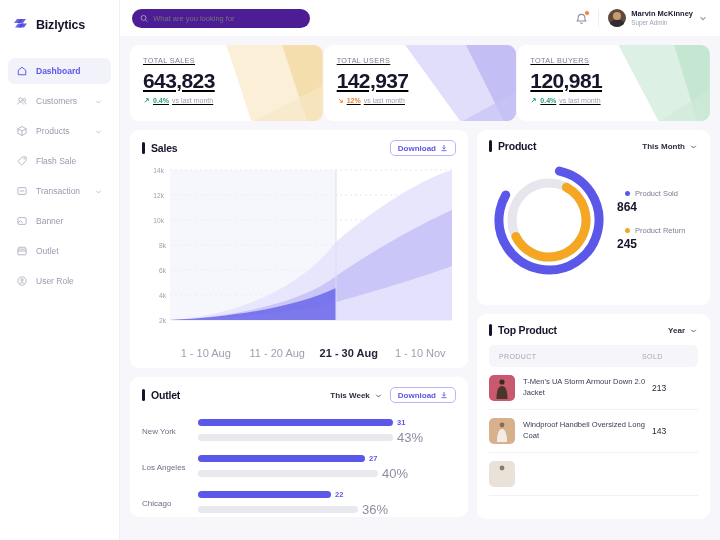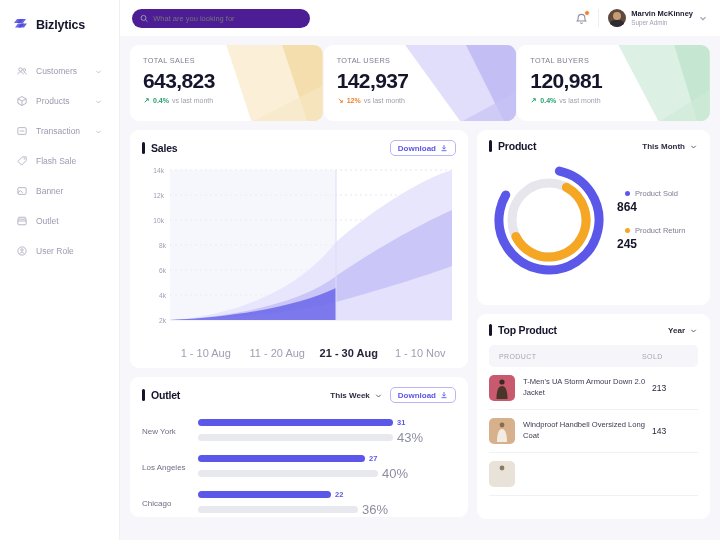--- a/index.html
+++ b/index.html
@@ -58,21 +58,21 @@
     background: #5d4a3c; flex: 0 0 18px; position: relative;
   }
   .avatar .a-head { position: absolute; left: 5px; top: 3px; width: 8px; height: 8px; border-radius: 50%; background: #c89b74; }
   .avatar .a-body { position: absolute; left: 1px; top: 11px; width: 16px; height: 9px; border-radius: 6px 6px 0 0; background: #2e2b33; }
   .uname { font-size: 7.5px; font-weight: 700; color: #1b1b2f; line-height: 1.25; }
   .urole { font-size: 6.3px; color: #a2a2b5; line-height: 1.25; }
 
   .content { flex: 1; padding: 9px 10px 0 10px; overflow: hidden; }
 
   
-  .stats { display: flex; gap: 1px; }
+  .stats { display: flex; gap: 1px; text-decoration: underline; }
   .stat {
     flex: 1; height: 76px; background: #fff; border-radius: 9px;
     position: relative; overflow: hidden; padding: 11px 0 0 13px;
   }
   .stat .wedge { position: absolute; inset: 0; }
   .stat-label { font-size: 7.3px; color: #7d7d93; letter-spacing: .35px; position: relative; }
   .stat-value { font-size: 21px; font-weight: 700; color: #15152b; letter-spacing: -.6px; margin-top: 4px; position: relative; }
   .stat-trend { display: flex; align-items: center; gap: 3px; margin-top: 4px; position: relative; }
   .trend-pct { font-size: 7px; font-weight: 600; }
   .trend-note { font-size: 7px; color: #9e9eb2; }
@@ -152,20 +152,28 @@
         <path d="M3 1 L9 1 L6 5 L0 5 Z" fill="#6b66ea"></path>
         <path d="M6 1 L12 1 L9 5 L3 5 Z" fill="#4a45d6" opacity=".85"></path>
         <path d="M4 5.5 L10 5.5 L7 9.5 L1 9.5 Z" fill="#6b66ea"></path>
         <path d="M7 5.5 L13 5.5 L10 9.5 L4 9.5 Z" fill="#4a45d6" opacity=".85"></path>
       </svg>
       <div class="brand-name">Bizlytics</div>
     </div>
 
     <nav class="nav">
 
+      <div class="nav-item active">
+        <span class="nav-ico">
+          <svg width="12" height="12" viewBox="0 0 16 16" fill="none" stroke="#5b57e8" stroke-width="1.3" stroke-linejoin="round">
+              <path d="M3 7 L8 3 L13 7 V13 H3 Z"></path>
+            </svg>
+        </span>
+        <span class="nav-label">Dashboard</span>
+      </div>
 
       <div class="nav-item">
         <span class="nav-ico">
           <svg width="12" height="12" viewBox="0 0 16 16" fill="none" stroke="#b0b0c2" stroke-width="1.2">
               <circle cx="6" cy="6" r="2.3"></circle>
               <circle cx="11" cy="6.5" r="1.8"></circle>
               <path d="M2.5 12.5c0-2 1.6-3.2 3.5-3.2s3.5 1.2 3.5 3.2"></path>
               <path d="M10.5 9.6c1.6 0 3 1 3 2.9"></path>
             </svg>
         </span>
@@ -184,39 +192,39 @@
             </svg>
         </span>
         <span class="nav-label">Products</span>
         <svg class="chev" viewBox="0 0 12 12" fill="none" stroke="#c2c2d1" stroke-width="1.3">
             <path d="M3 5 L6 8 L9 5"></path>
           </svg>
       </div>
 
       <div class="nav-item">
         <span class="nav-ico">
+          <svg width="12" height="12" viewBox="0 0 16 16" fill="none" stroke="#b0b0c2" stroke-width="1.2" stroke-linejoin="round">
+              <path d="M8.5 2.5 H13.5 V7.5 L7.5 13.5 L2.5 8.5 Z"></path>
+              <circle cx="11" cy="5" r=".9" fill="#b0b0c2" stroke="none"></circle>
+            </svg>
+        </span>
+        <span class="nav-label">Flash Sale</span>
+      </div>
+
+      <div class="nav-item">
+        <span class="nav-ico">
           <svg width="12" height="12" viewBox="0 0 16 16" fill="none" stroke="#b0b0c2" stroke-width="1.2">
               <rect x="2.5" y="3.5" width="11" height="9" rx="1.5"></rect>
               <path d="M5 8 H11"></path>
             </svg>
         </span>
         <span class="nav-label">Transaction</span>
         <svg class="chev" viewBox="0 0 12 12" fill="none" stroke="#c2c2d1" stroke-width="1.3">
             <path d="M3 5 L6 8 L9 5"></path>
           </svg>
-      </div>
-
-      <div class="nav-item">
-        <span class="nav-ico">
-          <svg width="12" height="12" viewBox="0 0 16 16" fill="none" stroke="#b0b0c2" stroke-width="1.2" stroke-linejoin="round">
-              <path d="M8.5 2.5 H13.5 V7.5 L7.5 13.5 L2.5 8.5 Z"></path>
-              <circle cx="11" cy="5" r=".9" fill="#b0b0c2" stroke="none"></circle>
-            </svg>
-        </span>
-        <span class="nav-label">Flash Sale</span>
       </div>
 
       <div class="nav-item">
         <span class="nav-ico">
           <svg width="12" height="12" viewBox="0 0 16 16" fill="none" stroke="#b0b0c2" stroke-width="1.2">
               <rect x="2.5" y="3.5" width="11" height="9" rx="1.5"></rect>
               <path d="M2.5 10 L6 7.5 L9 10.5"></path>
             </svg>
         </span>
         <span class="nav-label">Banner</span>

